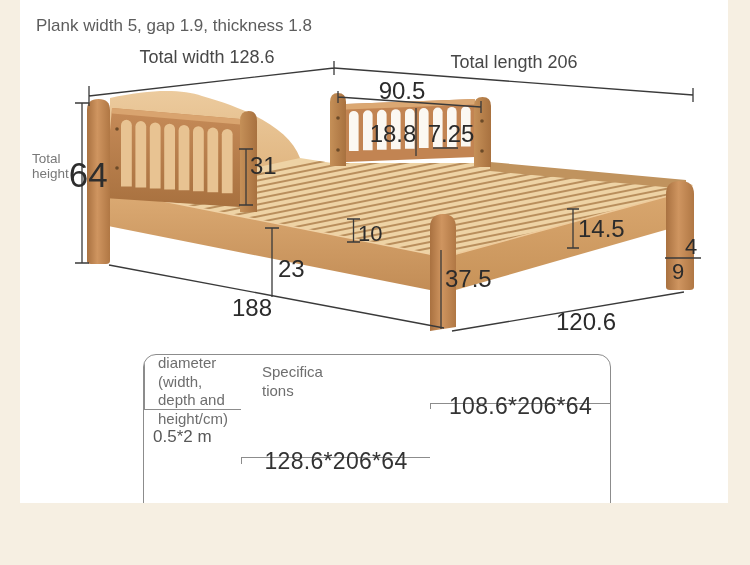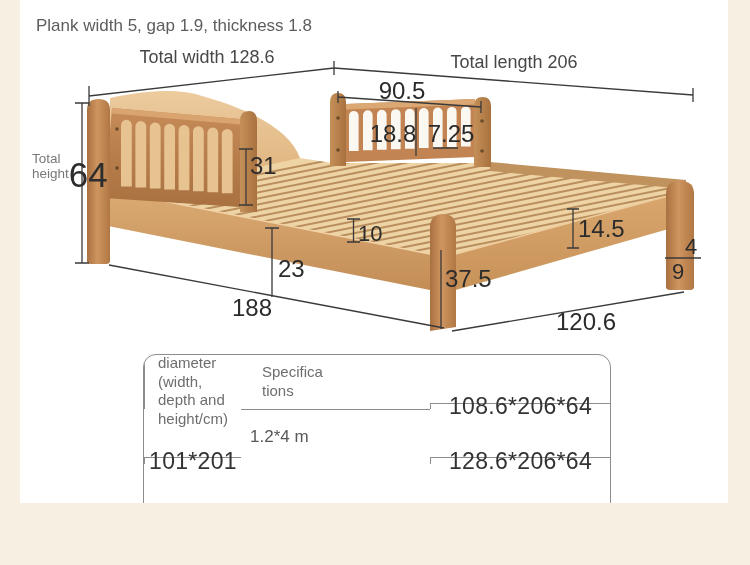--- a/index.html
+++ b/index.html
@@ -192,18 +192,17 @@
     <span class="cap">Total height</span>
     <span class="big">64</span>
   </div>
 
   <div class="spec-table">
     <div class="cell th bl">Outer diameter (width, depth and height/cm)</div>
     <div class="cell th first">Specifica
 tions</div>
 
     <div class="cell val bl bt">108.6*206*64</div>
-    <div class="cell val bl bt">101*201</div>
-
-    <div class="cell spec bt">1.2*4 m</div>
+
+    <div class="cell spec bt">0.5*2 m</div>
     <div class="cell val bl bt">128.6*206*64</div>
   </div>
 </div>
 
 </body></html>

